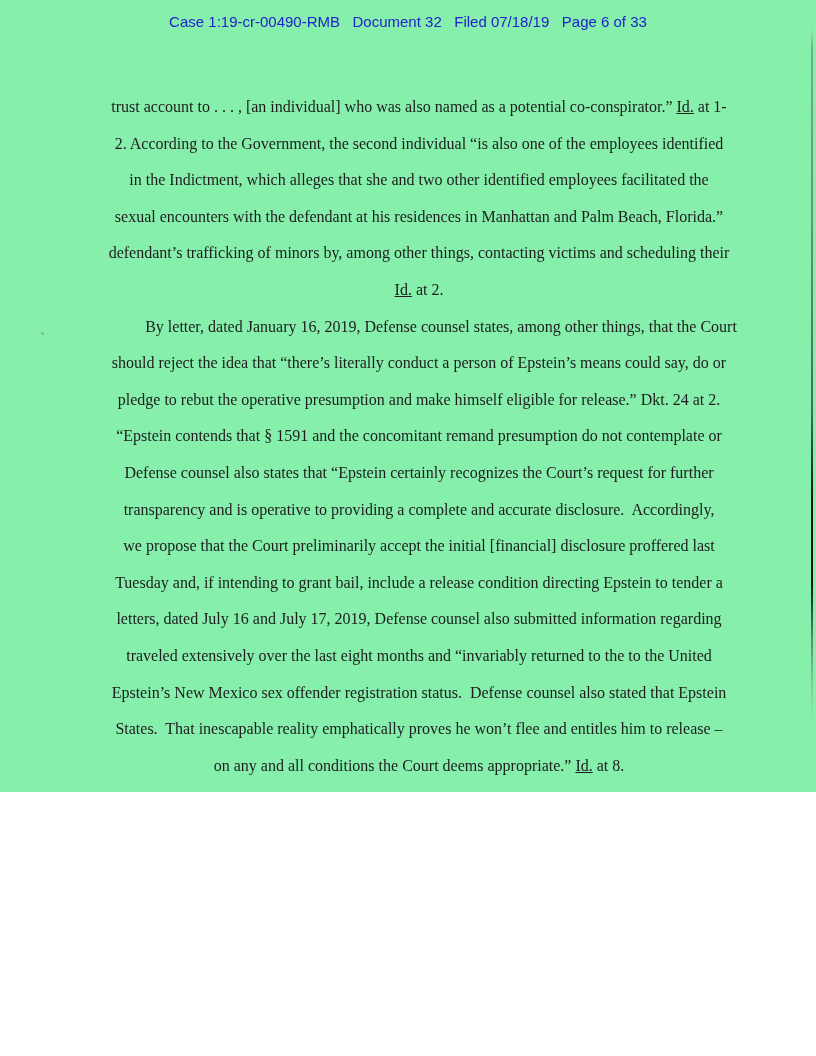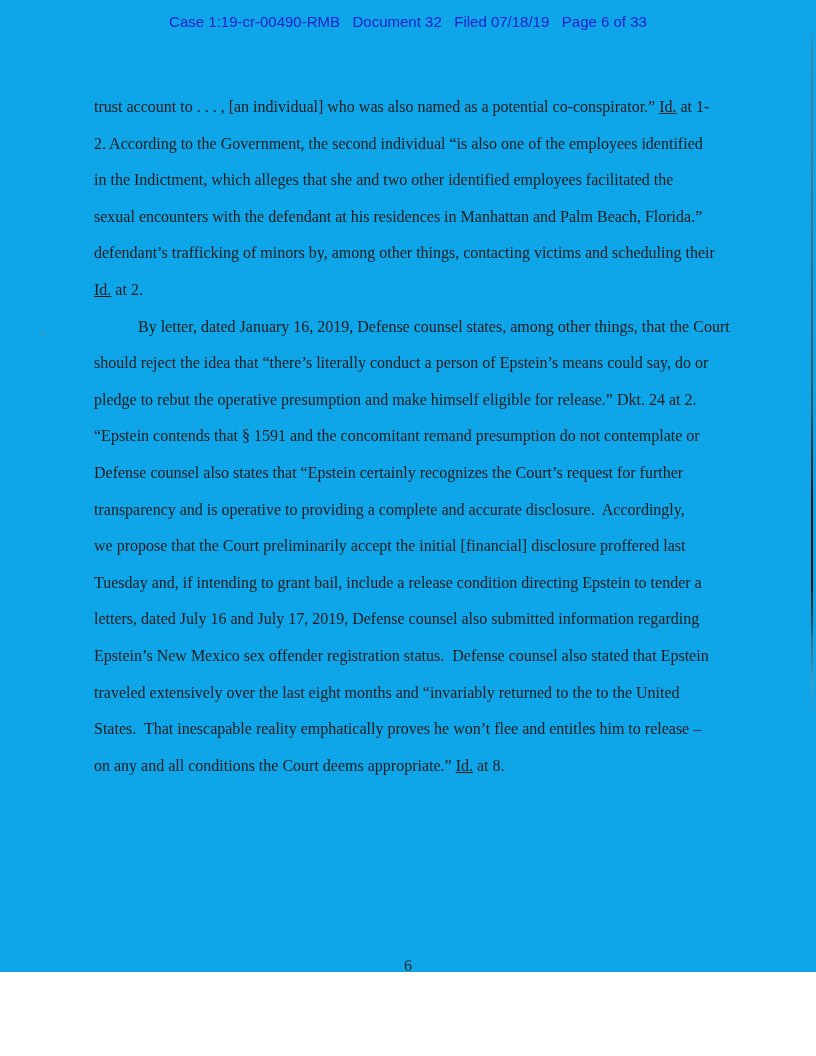--- a/index.html
+++ b/index.html
@@ -3,22 +3,22 @@
 <meta charset="utf-8">
 <style>
   html, body {
     margin: 0;
     padding: 0;
     background: #ffffff;
   }
   .page {
     position: relative;
     width: 816px;
-    height: 972px;
-    background: #0ea5e9;
+    height: 792px;
+    background: #86efac;
     overflow: hidden;
     font-family: "Liberation Serif", serif;
   }
   .header {
     position: absolute;
     top: 13px;
     left: 0;
     width: 100%;
     text-align: center;
     font-family: "Liberation Sans", sans-serif;
@@ -31,20 +31,21 @@
     top: 89px;
     left: 94px;
     width: 650px;
     font-size: 16px;
     line-height: 36.6px;
     color: #1d1d1d;
   }
   .line {
     white-space: pre;
     height: 36.6px;
+    text-align: center;
   }
   .line.indent {
     text-indent: 44px;
   }
   .underline {
     text-decoration: underline;
   }
   .page-number {
     position: absolute;
     top: 957px;
@@ -103,20 +104,20 @@
       <div class="line"><span class="underline">Id.</span><span> at 2.</span></div>
       <div class="line indent"><span>By letter, dated January 16, 2019, Defense counsel states, among other things, that the Court</span></div>
       <div class="line"><span>should reject the idea that “there’s literally conduct a person of Epstein’s means could say, do or</span></div>
       <div class="line"><span>pledge to rebut the operative presumption and make himself eligible for release.” Dkt. 24 at 2.</span></div>
       <div class="line"><span>“Epstein contends that § 1591 and the concomitant remand presumption do not contemplate or</span></div>
       <div class="line"><span>Defense counsel also states that “Epstein certainly recognizes the Court’s request for further</span></div>
       <div class="line"><span>transparency and is operative to providing a complete and accurate disclosure.  Accordingly,</span></div>
       <div class="line"><span>we propose that the Court preliminarily accept the initial [financial] disclosure proffered last</span></div>
       <div class="line"><span>Tuesday and, if intending to grant bail, include a release condition directing Epstein to tender a</span></div>
       <div class="line"><span>letters, dated July 16 and July 17, 2019, Defense counsel also submitted information regarding</span></div>
+      <div class="line"><span>traveled extensively over the last eight months and “invariably returned to the to the United</span></div>
       <div class="line"><span>Epstein’s New Mexico sex offender registration status.  Defense counsel also stated that Epstein</span></div>
-      <div class="line"><span>traveled extensively over the last eight months and “invariably returned to the to the United</span></div>
       <div class="line"><span>States.  That inescapable reality emphatically proves he won’t flee and entitles him to release –</span></div>
       <div class="line"><span>on any and all conditions the Court deems appropriate.” </span><span class="underline">Id.</span><span> at 8.</span></div>
     </div>
 
   <div class="page-number">6</div>
 </div>
 
 </body></html>

